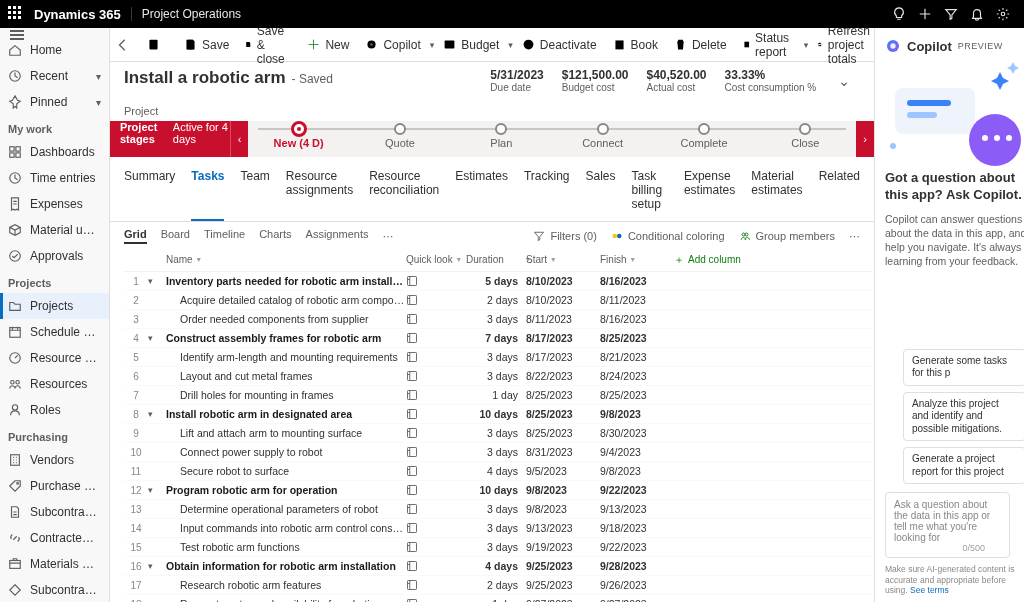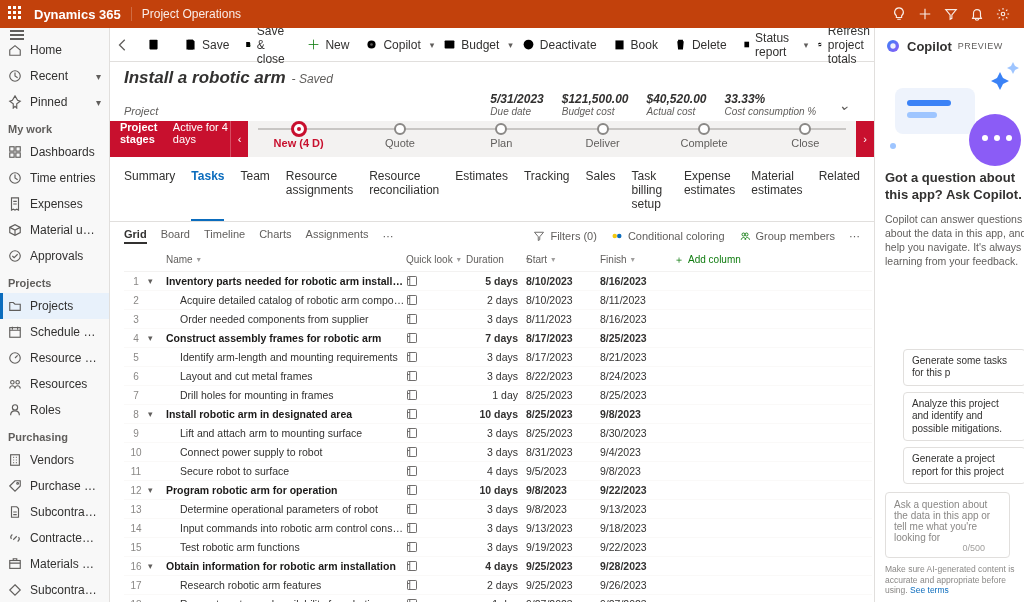--- a/index.html
+++ b/index.html
@@ -1,17 +1,17 @@
 <!DOCTYPE html>
 <html><head>
 <meta charset="utf-8">
 <style>
 * { box-sizing: border-box; margin: 0; padding: 0; }
 html, body { width: 1024px; height: 602px; overflow: hidden; font-family: "Segoe UI", Arial, sans-serif; font-size: 12px; background: #fff; color: #323130; }
-.topbar { height: 28px; background: #c2410c; color: #fff; display: flex; align-items: center; padding: 0 8px; }
+.topbar { height: 28px; background: #000000; color: #fff; display: flex; align-items: center; padding: 0 8px; }
 .topbar .waffle { width: 16px; height: 16px; display: grid; grid-template-columns: repeat(3,3px); grid-template-rows: repeat(3,3px); gap: 2px; margin-right: 10px; cursor: pointer; }
 .topbar .waffle span { background: #fff; }
 .topbar .brand { font-size: 13px; font-weight: 600; }
 .topbar .area { font-size: 12px; opacity: .9; padding: 0 10px; border-left: 1px solid rgba(255,255,255,.25); margin-left: 10px; }
 .topbar .spacer { flex: 1; }
 .topbar .ticon { width: 26px; height: 28px; display: flex; align-items: center; justify-content: center; cursor: pointer; opacity: .9; }
 .topbar .ticon svg { width: 14px; height: 14px; stroke: #fff; fill: none; stroke-width: 1.3; }
 
 .shell { display: flex; height: 574px; }
 .leftnav { width: 110px; background: #f8f8f8; border-right: 1px solid #e1dfdd; display: flex; flex-direction: column; font-size: 12px; padding-top: 6px; overflow: hidden; }
@@ -29,21 +29,21 @@
 .leftnav .burger div::before { top: -4px; } .leftnav .burger div::after { top: 4px; }
 
 .main { flex: 1; display: flex; flex-direction: column; overflow: hidden; }
 .cmdbar { height: 34px; border-bottom: 1px solid #e1dfdd; display: flex; align-items: center; padding: 0 6px; gap: 2px; font-size: 12px; }
 .cmdbtn { display: inline-flex; align-items: center; gap: 5px; height: 26px; padding: 0 7px; border-radius: 3px; cursor: pointer; color: #323130; }
 .cmdbtn .cic { width: 13px; height: 13px; }
 .cmdsplit { width: 14px; height: 26px; display: inline-flex; align-items: center; justify-content: center; cursor: pointer; color: #605e5c; font-size: 9px; }
 .cmdsep { width: 1px; height: 18px; background: #e1dfdd; margin: 0 3px; }
 .cback { width: 26px; height: 26px; border: none; background: transparent; display: flex; align-items: center; justify-content: center; cursor: pointer; color: #605e5c; }
 
-.recordhead { padding: 6px 14px 0; display: flex; align-items: flex-end; font-style: italic; }
+.recordhead { padding: 6px 14px 0; display: flex; align-items: flex-start; }
 .recordhead .title { font-size: 17px; font-weight: 600; }
 .recordhead .saved { color: #605e5c; font-size: 12px; font-weight: 400; margin-left: 6px; }
 .recordhead .entity { font-size: 11px; color: #605e5c; margin-top: 17px; }
 .recordhead .metrics { margin-left: auto; display: flex; gap: 18px; align-items: center; padding-right: 6px; }
 .recordhead .metrics .m { text-align: left; }
 .recordhead .metrics .m .v { font-size: 12px; font-weight: 600; }
 .recordhead .metrics .m .l { font-size: 10px; color: #605e5c; }
 .recordhead .metrics .caret { font-size: 14px; color: #605e5c; cursor: pointer; padding: 0 4px; }
 
 .stagebar { display: flex; align-items: center; height: 36px; margin-top: 4px; }
@@ -471,21 +471,21 @@
           <div class="stage">
        <div class="dot"></div>
        <span>Quote</span>
      </div>
           <div class="stage">
        <div class="dot"></div>
        <span>Plan</span>
      </div>
           <div class="stage">
        <div class="dot"></div>
-       <span>Deliver</span>
+       <span>Connect</span>
      </div>
           <div class="stage">
        <div class="dot"></div>
        <span>Complete</span>
      </div>
           <div class="stage">
        <div class="dot"></div>
        <span>Close</span>
      </div>
         </div>

